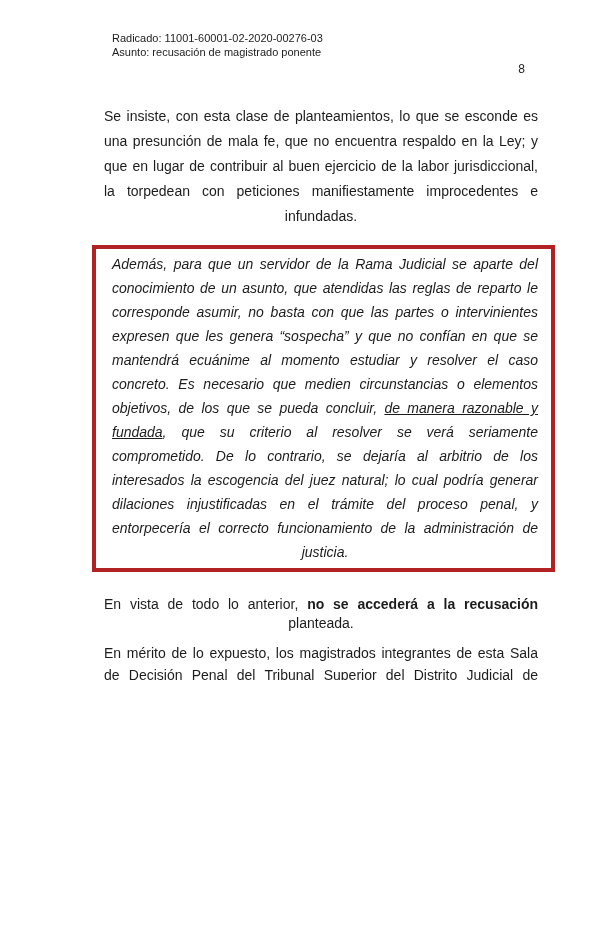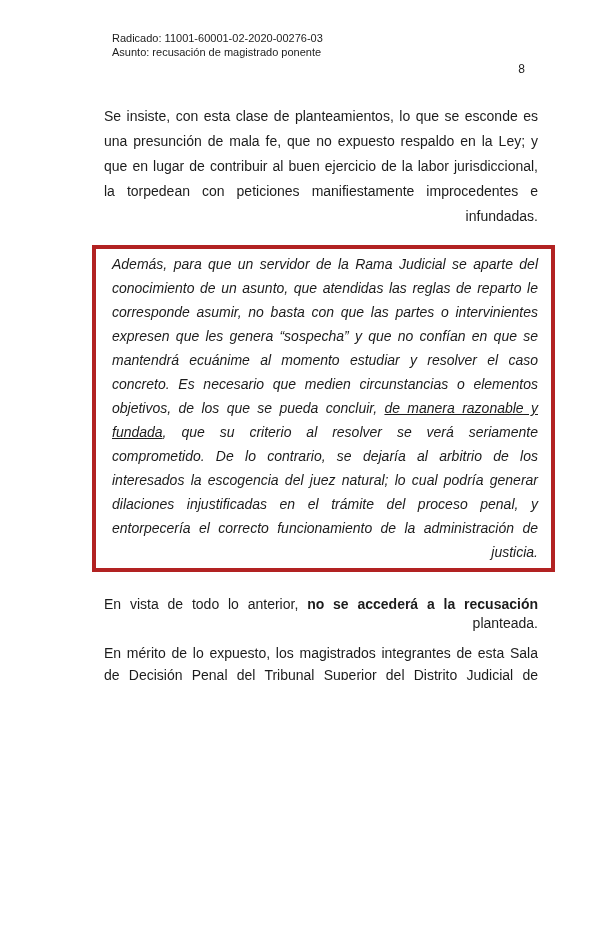--- a/index.html
+++ b/index.html
@@ -73,39 +73,39 @@
   }
   #para-primero { line-height: 26px; }
 
   .tline { display: block; }
   .jline {
     text-align: justify;
     text-align-last: justify;
     -moz-text-align-last: justify;
     text-justify: inter-word;
   }
-  .lline { text-align: right; }
+  .lline { text-align: center; }
   .b { font-weight: bold; }
   .u { text-decoration: underline; }
 </style>
 </head>
 <body>
 
 <div class="page">
 
   <div class="hdr">
     <div>Radicado: 11001-60001-02-2020-00276-03</div>
     <div>Asunto: recusación de magistrado ponente</div>
   </div>
 
   <div class="pagenum">8</div>
 
   <div id="para-intro" class="col">
       <div class="tline jline"><span>Se insiste, con esta clase de planteamientos, lo que se esconde es</span></div>
-      <div class="tline jline"><span>una presunción de mala fe, que no expuesto respaldo en la Ley; y</span></div>
+      <div class="tline jline"><span>una presunción de mala fe, que no encuentra respaldo en la Ley; y</span></div>
       <div class="tline jline"><span>que en lugar de contribuir al buen ejercicio de la labor jurisdiccional,</span></div>
       <div class="tline jline"><span>la torpedean con peticiones manifiestamente improcedentes e</span></div>
       <div class="tline lline"><span>infundadas.</span></div>
     </div>
 
   <div id="box-highlight" class="redbox" style="border-color: rgb(178, 34, 34);">
       <div class="tline jline"><span>Además, para que un servidor de la Rama Judicial se aparte del</span></div>
       <div class="tline jline"><span>conocimiento de un asunto, que atendidas las reglas de reparto le</span></div>
       <div class="tline jline"><span>corresponde asumir, no basta con que las partes o intervinientes</span></div>
       <div class="tline jline"><span>expresen que les genera “sospecha” y que no confían en que se</span></div>

